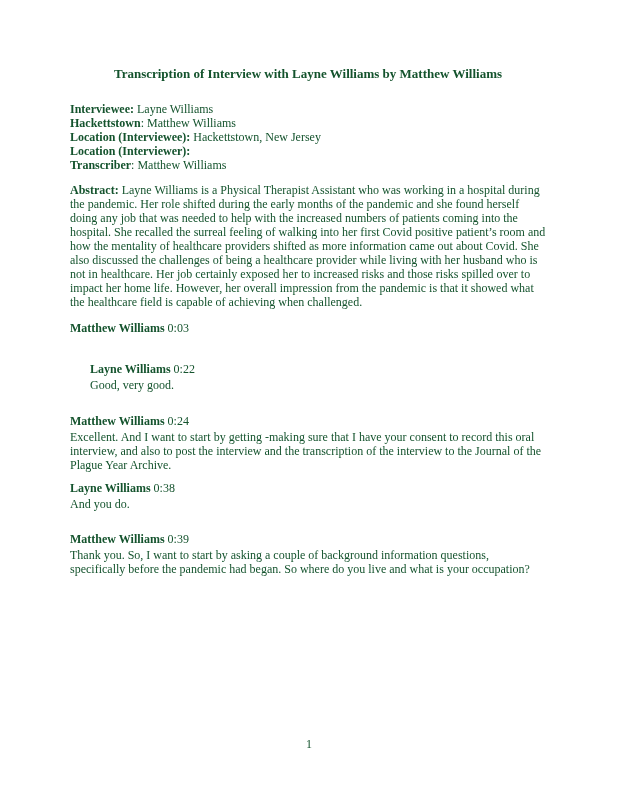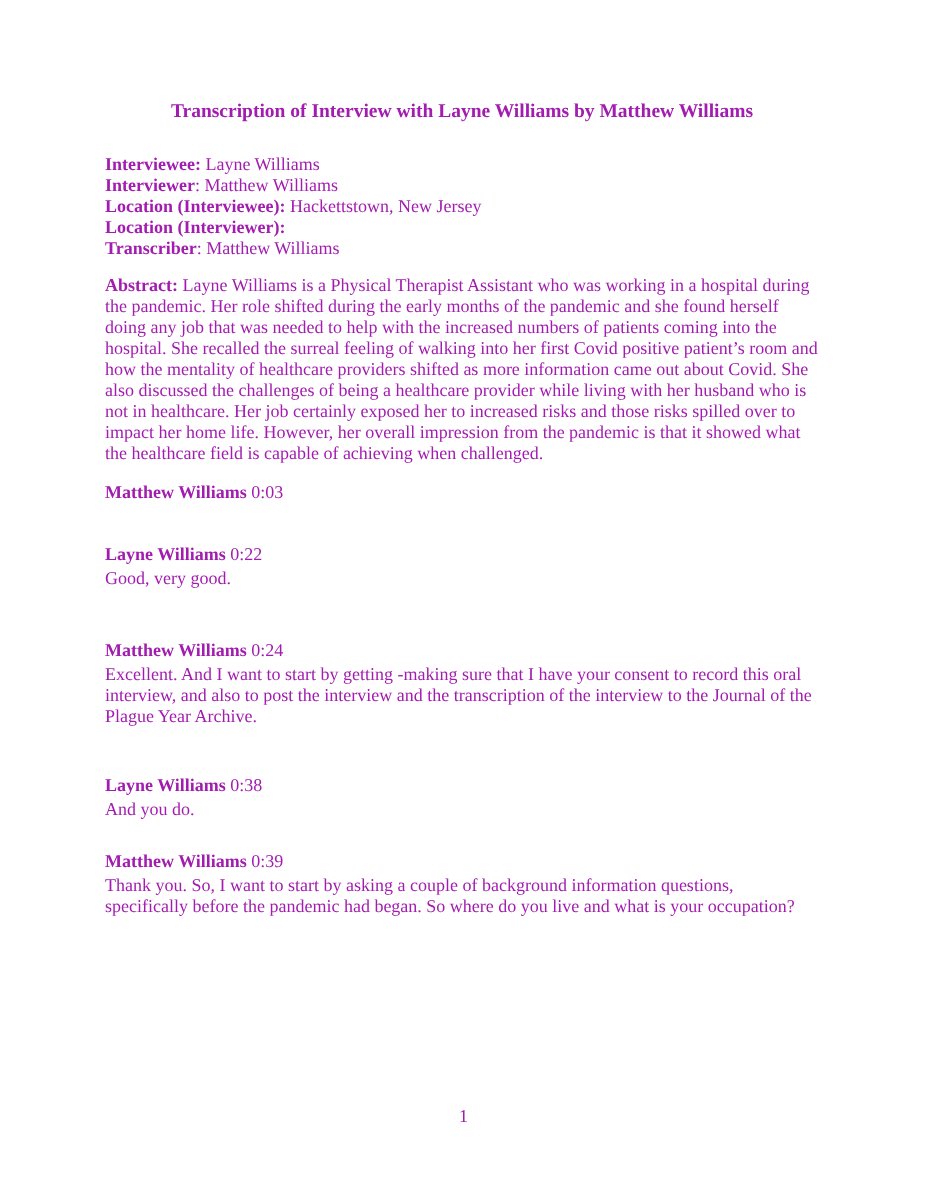--- a/index.html
+++ b/index.html
@@ -3,21 +3,21 @@
 <meta charset="utf-8">
 <style>
   * { margin: 0; padding: 0; box-sizing: border-box; }
   html, body { background: #ffffff; }
   body { width: 618px; }
   .page {
     position: relative;
     width: 618px;
     height: 800px;
     background: #ffffff;
-    color: #a21caf;
+    color: #14532d;
     font-family: "Liberation Serif", serif;
     font-size: 12px;
     line-height: 14px;
     padding: 66px 72px 0 70px;
     overflow: hidden;
   }
   .title {
     font-size: 13px;
     line-height: 16px;
     font-weight: bold;
@@ -26,41 +26,41 @@
   }
   .b { font-weight: bold; }
   .meta-block { }
   .meta-line { }
   .abstract { margin-top: 11px; }
   .entry-head { margin-bottom: 2px; }
   .time { margin-left: 3px; font-weight: normal; }
   .mt12 { margin-top: 12px; }
   .mt15 { margin-top: 15px; }
   .mt21 { margin-top: 21px; }
-  .mt22 { margin-top: 34px; }
-  .mt23 { margin-top: 32px; }
-  .mt27 { margin-top: 27px; }
+  .mt22 { margin-top: 22px; }
+  .mt23 { margin-top: 9px; }
+  .mt27 { margin-top: 27px; margin-left: 20px; }
   .page-number {
     position: absolute;
     left: 0;
     right: 0;
     top: 737px;
     text-align: center;
   }
 </style>
 </head>
 <body>
 
 <div class="page">
 
   <h1 class="title">Transcription of Interview with Layne Williams by Matthew Williams</h1>
 
   <div class="meta-block">
     <div class="meta-line"><span class="b">Interviewee:</span><span> Layne Williams</span></div>
-    <div class="meta-line"><span class="b">Interviewer</span><span>: Matthew Williams</span></div>
+    <div class="meta-line"><span class="b">Hackettstown</span><span>: Matthew Williams</span></div>
     <div class="meta-line"><span class="b">Location (Interviewee):</span><span> Hackettstown, New Jersey</span></div>
     <div class="meta-line"><span class="b">Location (Interviewer):</span><span></span></div>
     <div class="meta-line"><span class="b">Transcriber</span><span>: Matthew Williams</span></div>
   </div>
 
   <p class="abstract"><span class="b">Abstract:</span><span> Layne Williams is a Physical Therapist Assistant who was working in a hospital during the pandemic. Her role shifted during the early months of the pandemic and she found herself doing any job that was needed to help with the increased numbers of patients coming into the hospital. She recalled the surreal feeling of walking into her first Covid positive patient’s room and how the mentality of healthcare providers shifted as more information came out about Covid. She also discussed the challenges of being a healthcare provider while living with her husband who is not in healthcare. Her job certainly exposed her to increased risks and those risks spilled over to impact her home life. However, her overall impression from the pandemic is that it showed what the healthcare field is capable of achieving when challenged.</span></p>
 
   <section class="entry mt12">
     <div class="entry-head"><span class="b">Matthew Williams</span><span class="time">0:03</span></div>
   </section>

